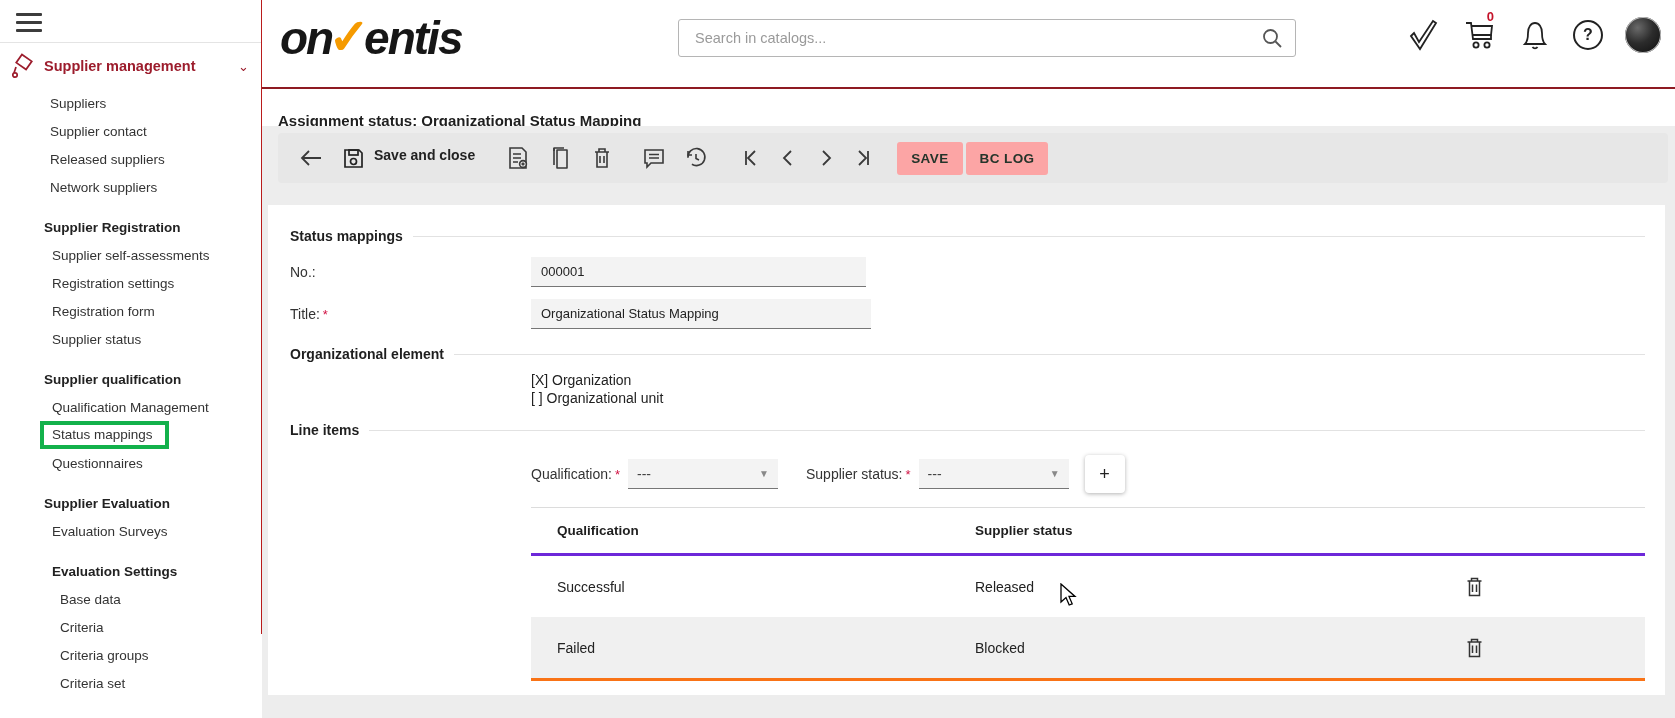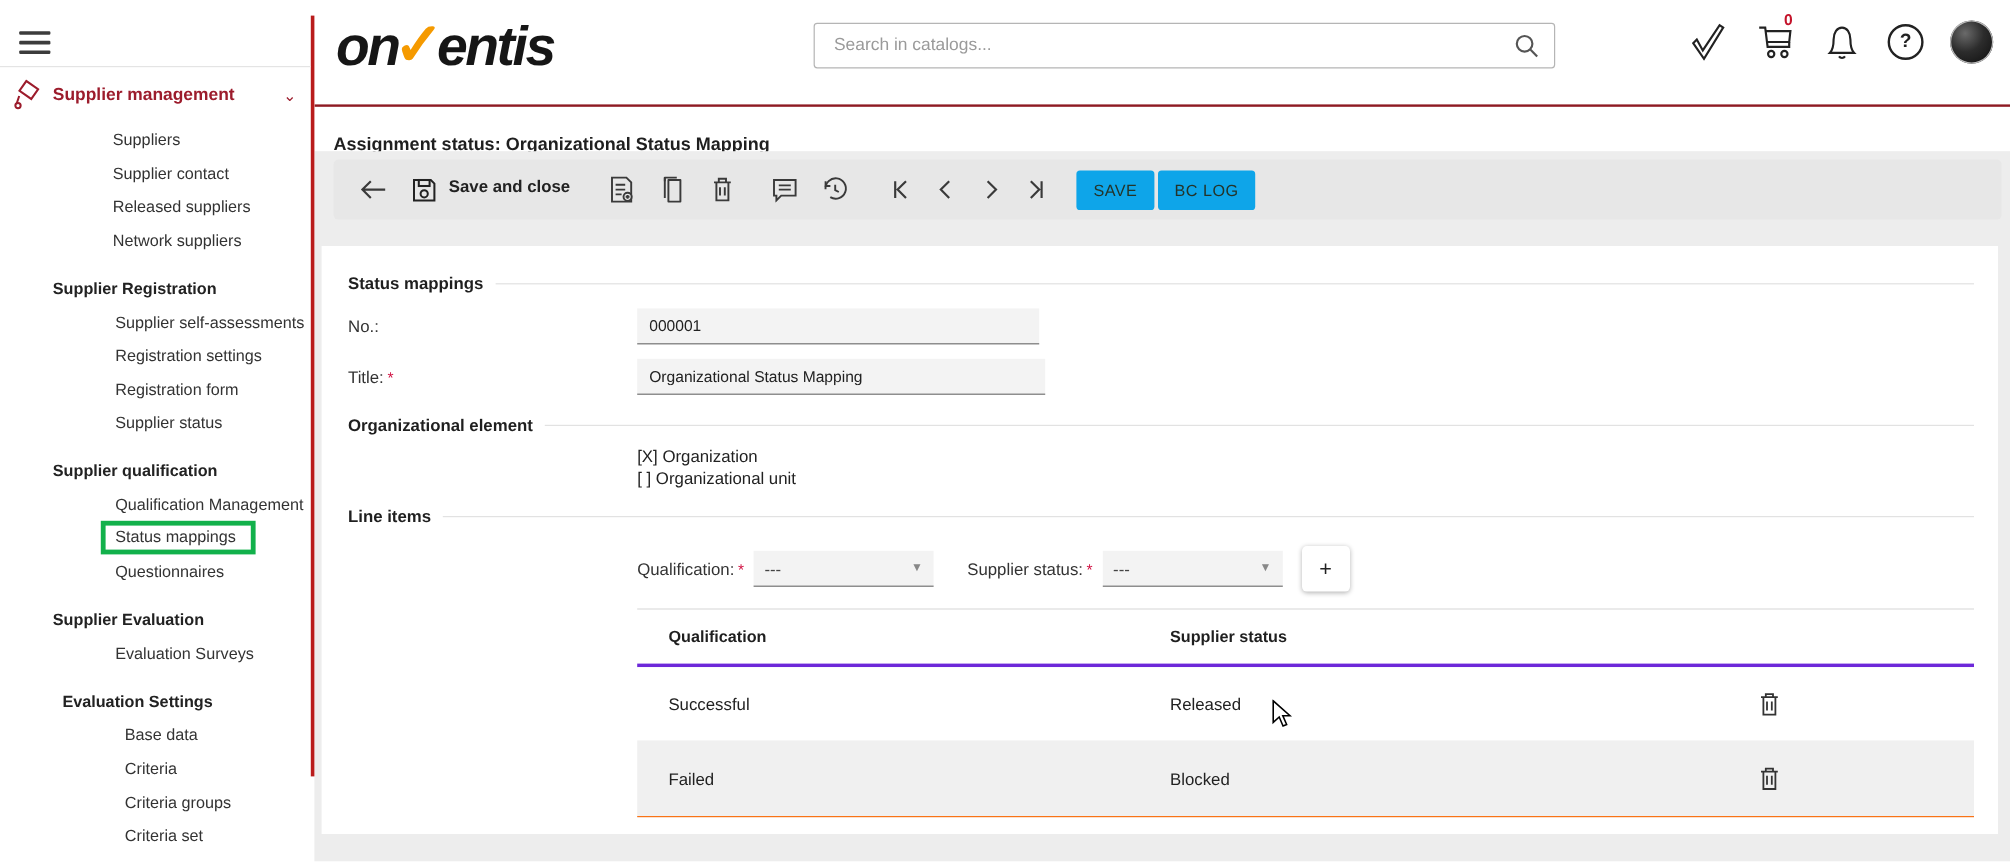--- a/index.html
+++ b/index.html
@@ -3,30 +3,30 @@
 <meta charset="utf-8">
 <style>
   * { box-sizing: border-box; margin: 0; padding: 0; }
   html,body { width:1675px; height:718px; }
   body {
     font-family: "Liberation Sans", sans-serif;
     background:#fff; color:#2b2b2b; position:relative; overflow:hidden;
   }
 
   
-  .sidebar { position:absolute; left:0; top:13px; width:262px; height:634px;
-    background:#fff; border-right:3px solid #b91c1c; z-index:3; }
+  .sidebar { position:absolute; left:0; top:0; width:262px; height:634px;
+    background:#fff; border-right:1px solid #b91c1c; z-index:3; }
   .hamburger { margin:13px 0 0 16px; width:26px; cursor:pointer; }
   .hamburger .bar { height:3px; background:#3c3c3c; margin-bottom:5px; border-radius:1px; }
   .side-divider { margin-top:10px; border-bottom:1px solid #e4e4e4; }
   .menu-head { height:46px; display:flex; align-items:center; padding:0 12px 0 10px; color:#9c1c2c; cursor:pointer; }
   .menu-head .menu-title { font-weight:bold; font-size:14.5px; margin-left:8px; }
   .menu-head .chev { margin-left:auto; font-size:13px; color:#9c1c2c; }
   .nav { font-size:13.5px; color:#333; }
-  .nav-item { height:28px; display:flex; align-items:center; padding-left:50px; cursor:pointer;margin-left:44px; }
+  .nav-item { height:28px; display:flex; align-items:center; padding-left:50px; cursor:pointer; }
   .nav-item.l2 { padding-left:52px; }
   .nav-item.l3 { padding-left:60px; }
   .nav-heading { height:28px; display:flex; align-items:center; padding-left:44px;
     font-weight:bold; color:#222; margin-top:12px; }
   .nav-heading.l2 { padding-left:52px; }
   .nav-item .hl { border:4px solid #12b14b; padding:2px 12px 3px 8px; margin-left:-12px; }
 
   
   .header { position:absolute; left:262px; top:0; width:1413px; height:89px;
     background:#fff; border-bottom:2px solid #8e1a22; z-index:2; }
@@ -55,22 +55,22 @@
   .content-bg { position:absolute; left:262px; top:126px; width:1413px; height:592px; background:#ededed; }
 
   
   .toolbar { position:absolute; left:16px; top:7px; right:7px; height:50px;
     background:#e7e7e7; border-radius:4px; display:flex; align-items:center; padding:0 12px; }
   .tbtn { width:42px; height:40px; display:flex; align-items:center; justify-content:center; cursor:pointer; color:#3a3a3a; }
   .saveclose { display:flex; align-items:flex-start; gap:9px; margin:0 22px 0 10px; cursor:pointer; }
   .saveclose .lbl { font-weight:bold; font-size:14px; color:#222; }
   .navgrp { display:flex; margin-left:14px; }
   .navgrp .tbtn { width:38px; }
-  .greenbtn { margin-left:14px; padding:9px 14px; background:#0ea5e9; border:none; border-radius:3px;
-    font-family:"Liberation Sans",sans-serif; font-weight:normal; font-size:13.5px;
+  .greenbtn { margin-left:14px; padding:9px 14px; background:#fca5a5; border:none; border-radius:3px;
+    font-family:"Liberation Sans",sans-serif; font-weight:bold; font-size:13.5px;
     letter-spacing:.4px; color:#24342a; cursor:pointer; }
   .greenbtn + .greenbtn { margin-left:3px; }
 
   
   .panel { position:absolute; left:6px; top:79px; right:10px; height:490px; background:#fff;
     padding:0 20px 0 22px; }
   .section-head { display:flex; align-items:center; font-weight:bold; font-size:14px; color:#1f1f1f; height:18px; }
   .section-head::after { content:""; flex:1; border-top:1px solid #e2e2e2; margin-left:10px; }
   .sh1 { margin-top:22px; } .sh2 { margin-top:16px; } .sh3 { margin-top:14px; }
   .frow { display:flex; align-items:center; margin-top:12px; }
@@ -90,21 +90,21 @@
   .add-btn { width:40px; height:38px; margin-left:16px; background:#fff; border:none; border-radius:4px;
     box-shadow:0 1px 4px rgba(0,0,0,.3); font-size:18px; color:#222; cursor:pointer;
     font-family:"Liberation Sans",sans-serif; }
 
   
   .litable { margin-left:241px; margin-top:14px; border-top:1px solid #dcdcdc; }
   .thead { display:flex; align-items:center; height:48px; border-bottom:3px solid #6d28d9;
     font-weight:bold; font-size:13.5px; color:#1f1f1f; }
   .trow { display:flex; align-items:center; font-size:14px; color:#222; }
   .trow.r1 { height:61px; background:#fff; }
-  .trow.r2 { height:64px; background:#f0f0f0; border-bottom:1px solid #f97316; }
+  .trow.r2 { height:64px; background:#f0f0f0; border-bottom:3px solid #f97316; }
   .c1 { width:444px; padding-left:26px; }
   .c2 { width:490px; }
   .c3 { flex:1; display:flex; align-items:center; }
   .trash { cursor:pointer; display:flex; color:#333; }
 
   .cursor { position:absolute; left:1058px; top:583px; z-index:9; pointer-events:none; }
   svg { display:block; }
 </style>
 </head>
 <body>

